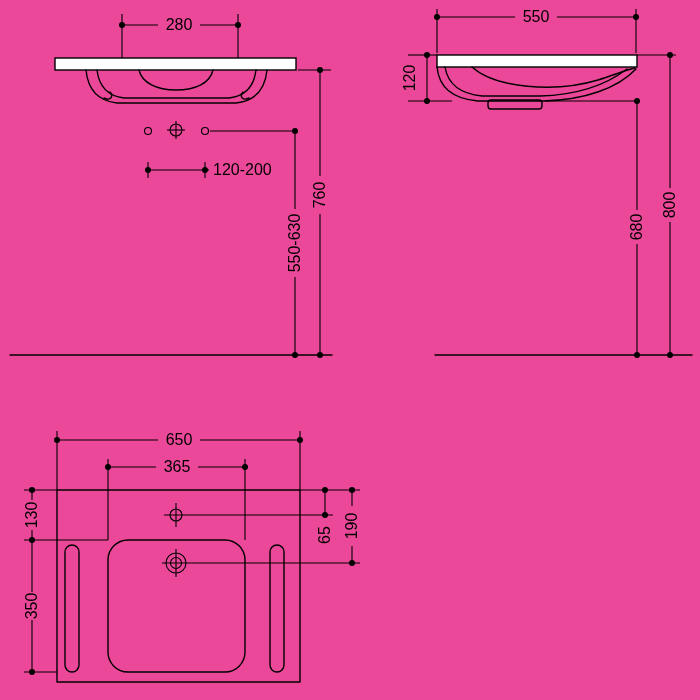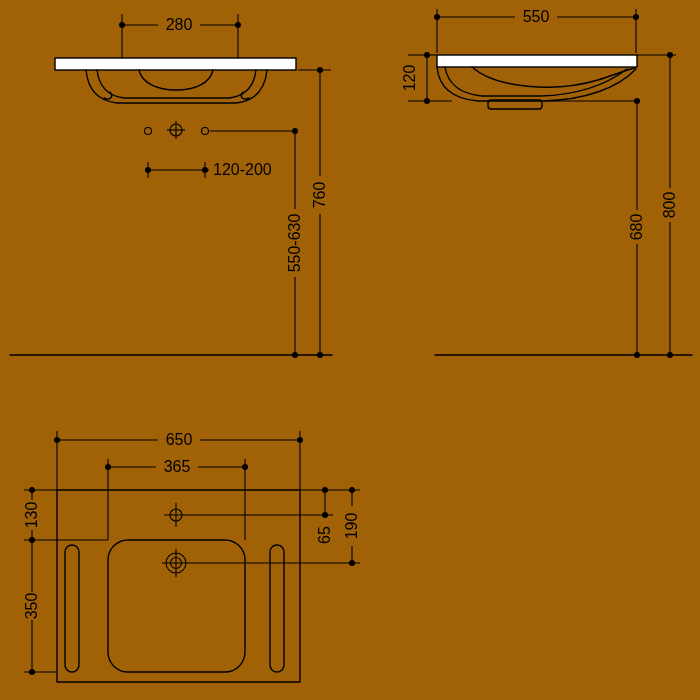--- a/index.html
+++ b/index.html
@@ -1,16 +1,16 @@
 <!DOCTYPE html>
 <html><head>
 <meta charset="utf-8">
 <style>
   html,body{margin:0;padding:0;background:#ffffff;}
-  .stage{width:700px;height:700px;position:relative;background:#a16207;}
+  .stage{width:700px;height:700px;position:relative;background:#ec4899;}
   svg{display:block;}
   .obj{fill:none;stroke:#000000;stroke-width:1.4;stroke-linejoin:round;stroke-linecap:round;}
   .slab{fill:#ffffff;stroke:#000000;stroke-width:1.4;}
   .dim{fill:none;stroke:#000000;stroke-width:1.1;stroke-linecap:butt;}
   .dot{fill:#000000;stroke:none;}
   .lbl{font-family:"Liberation Sans",sans-serif;font-size:16px;fill:#000000;}
 </style>
 </head>
 <body>
 

